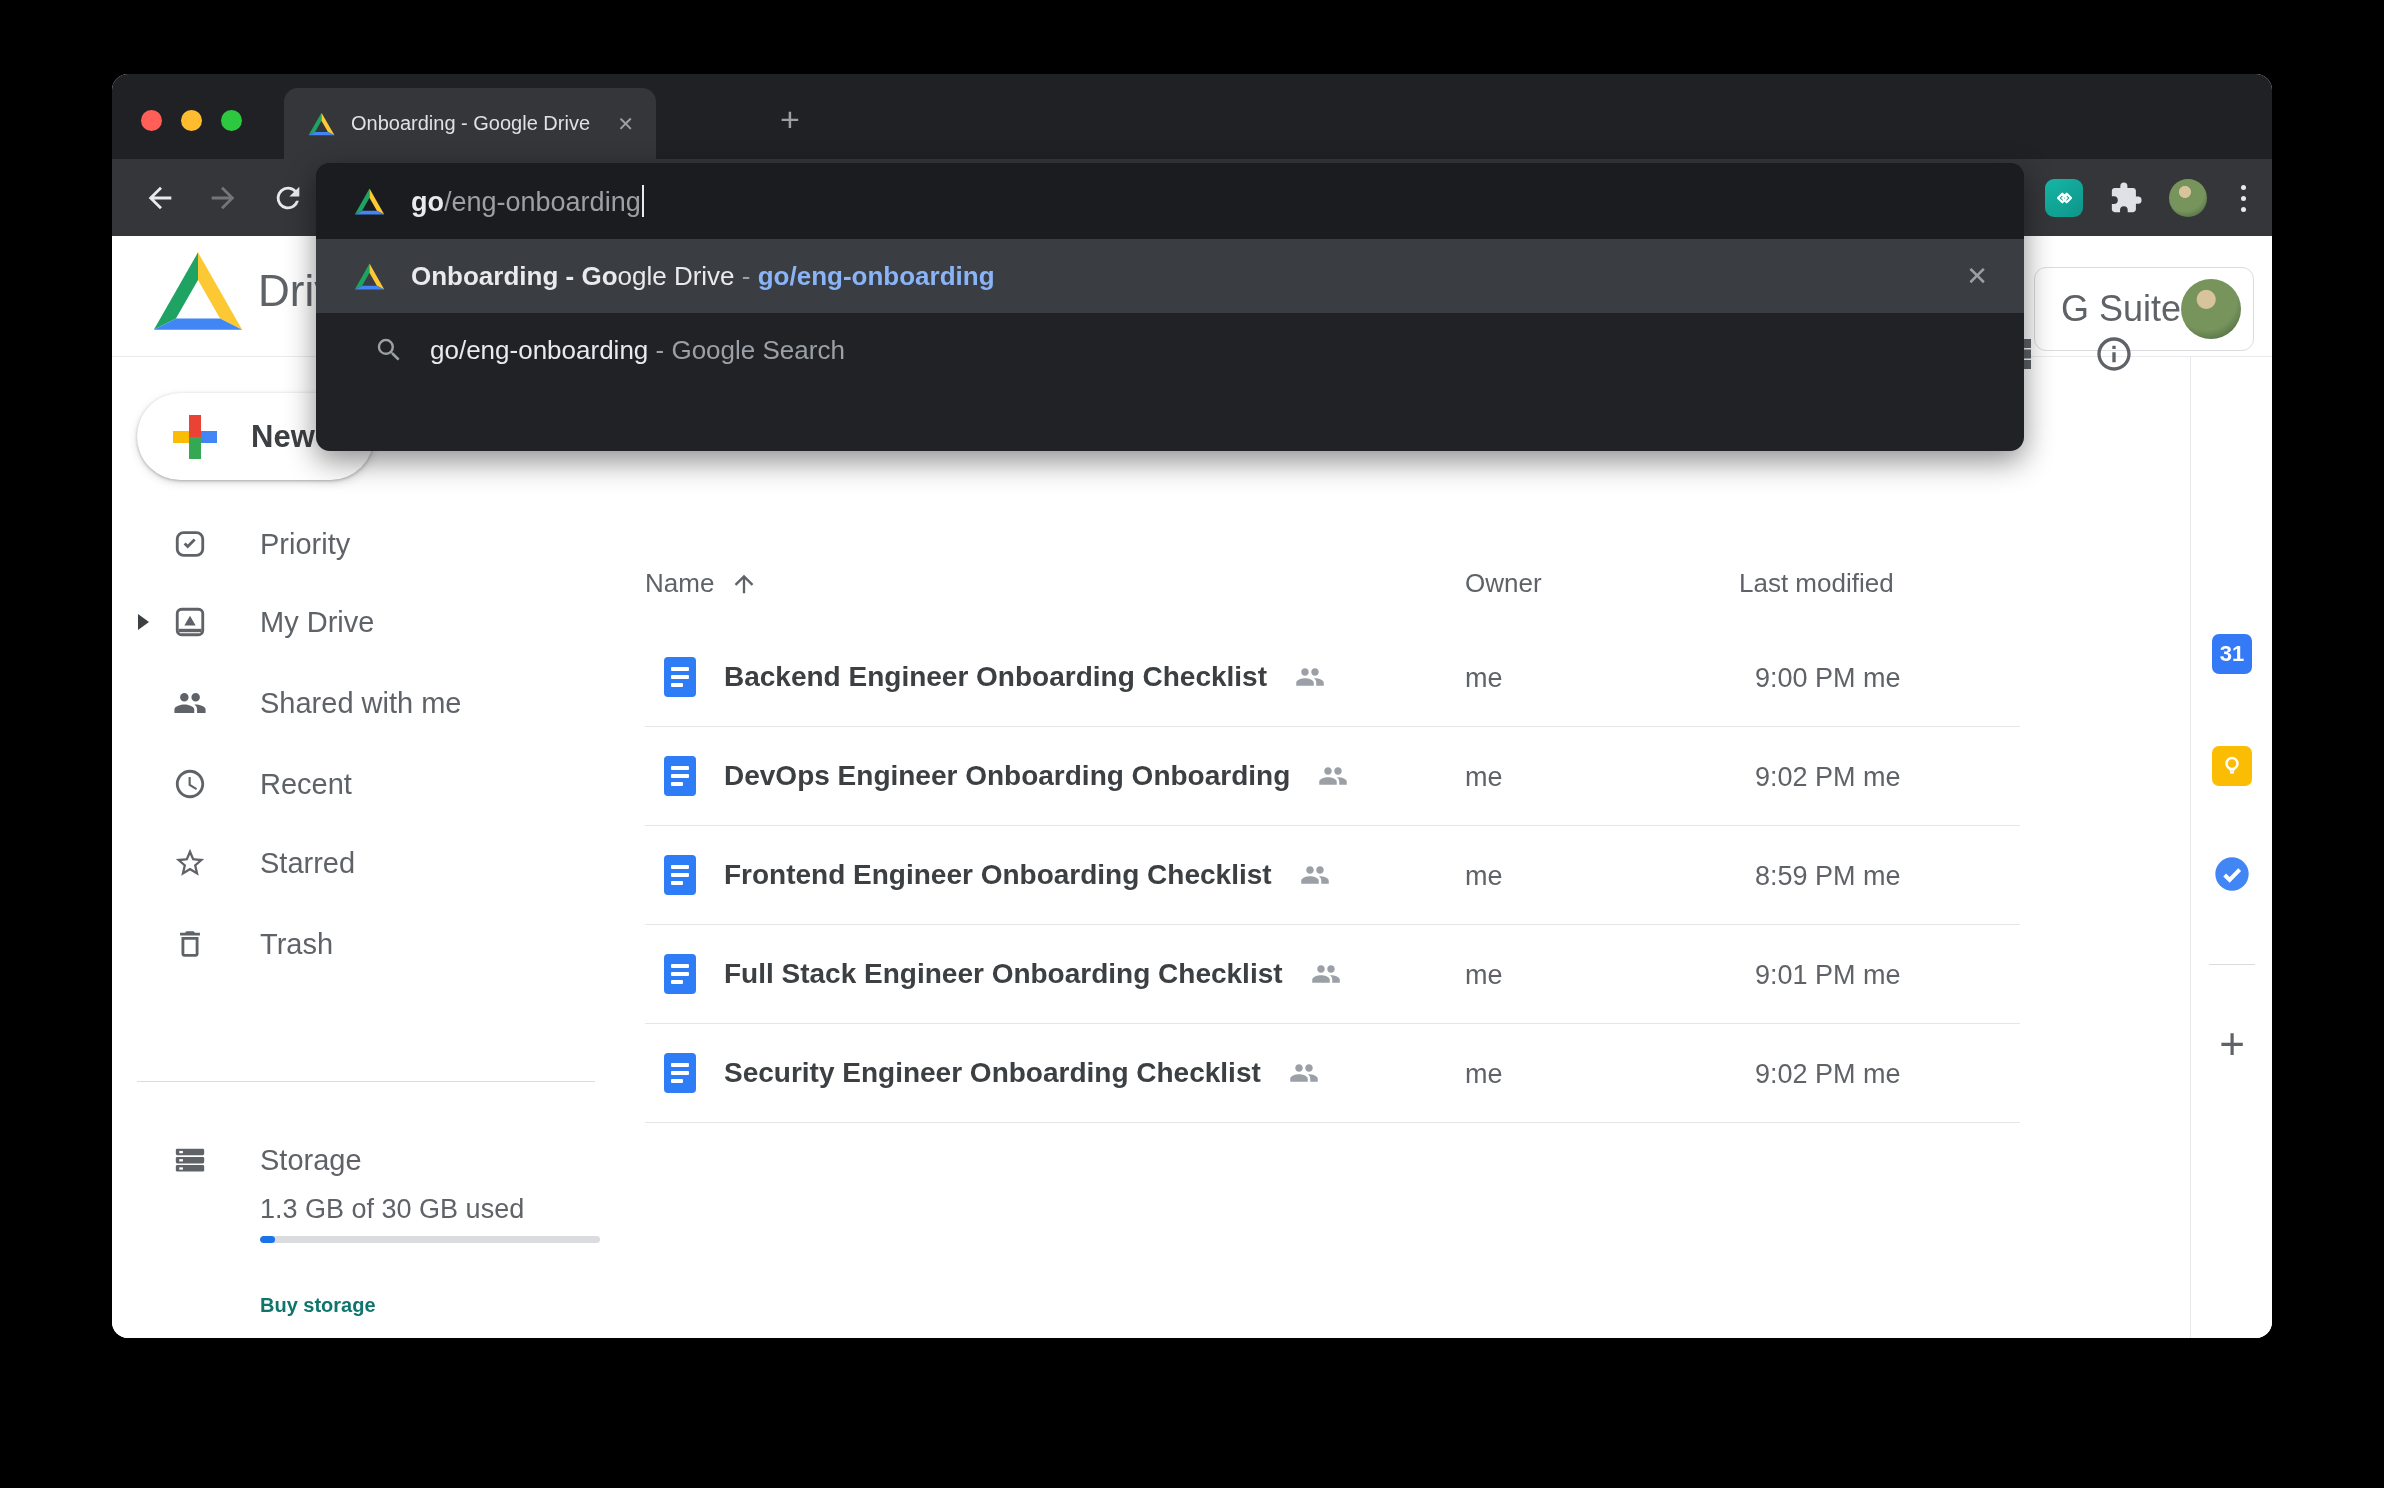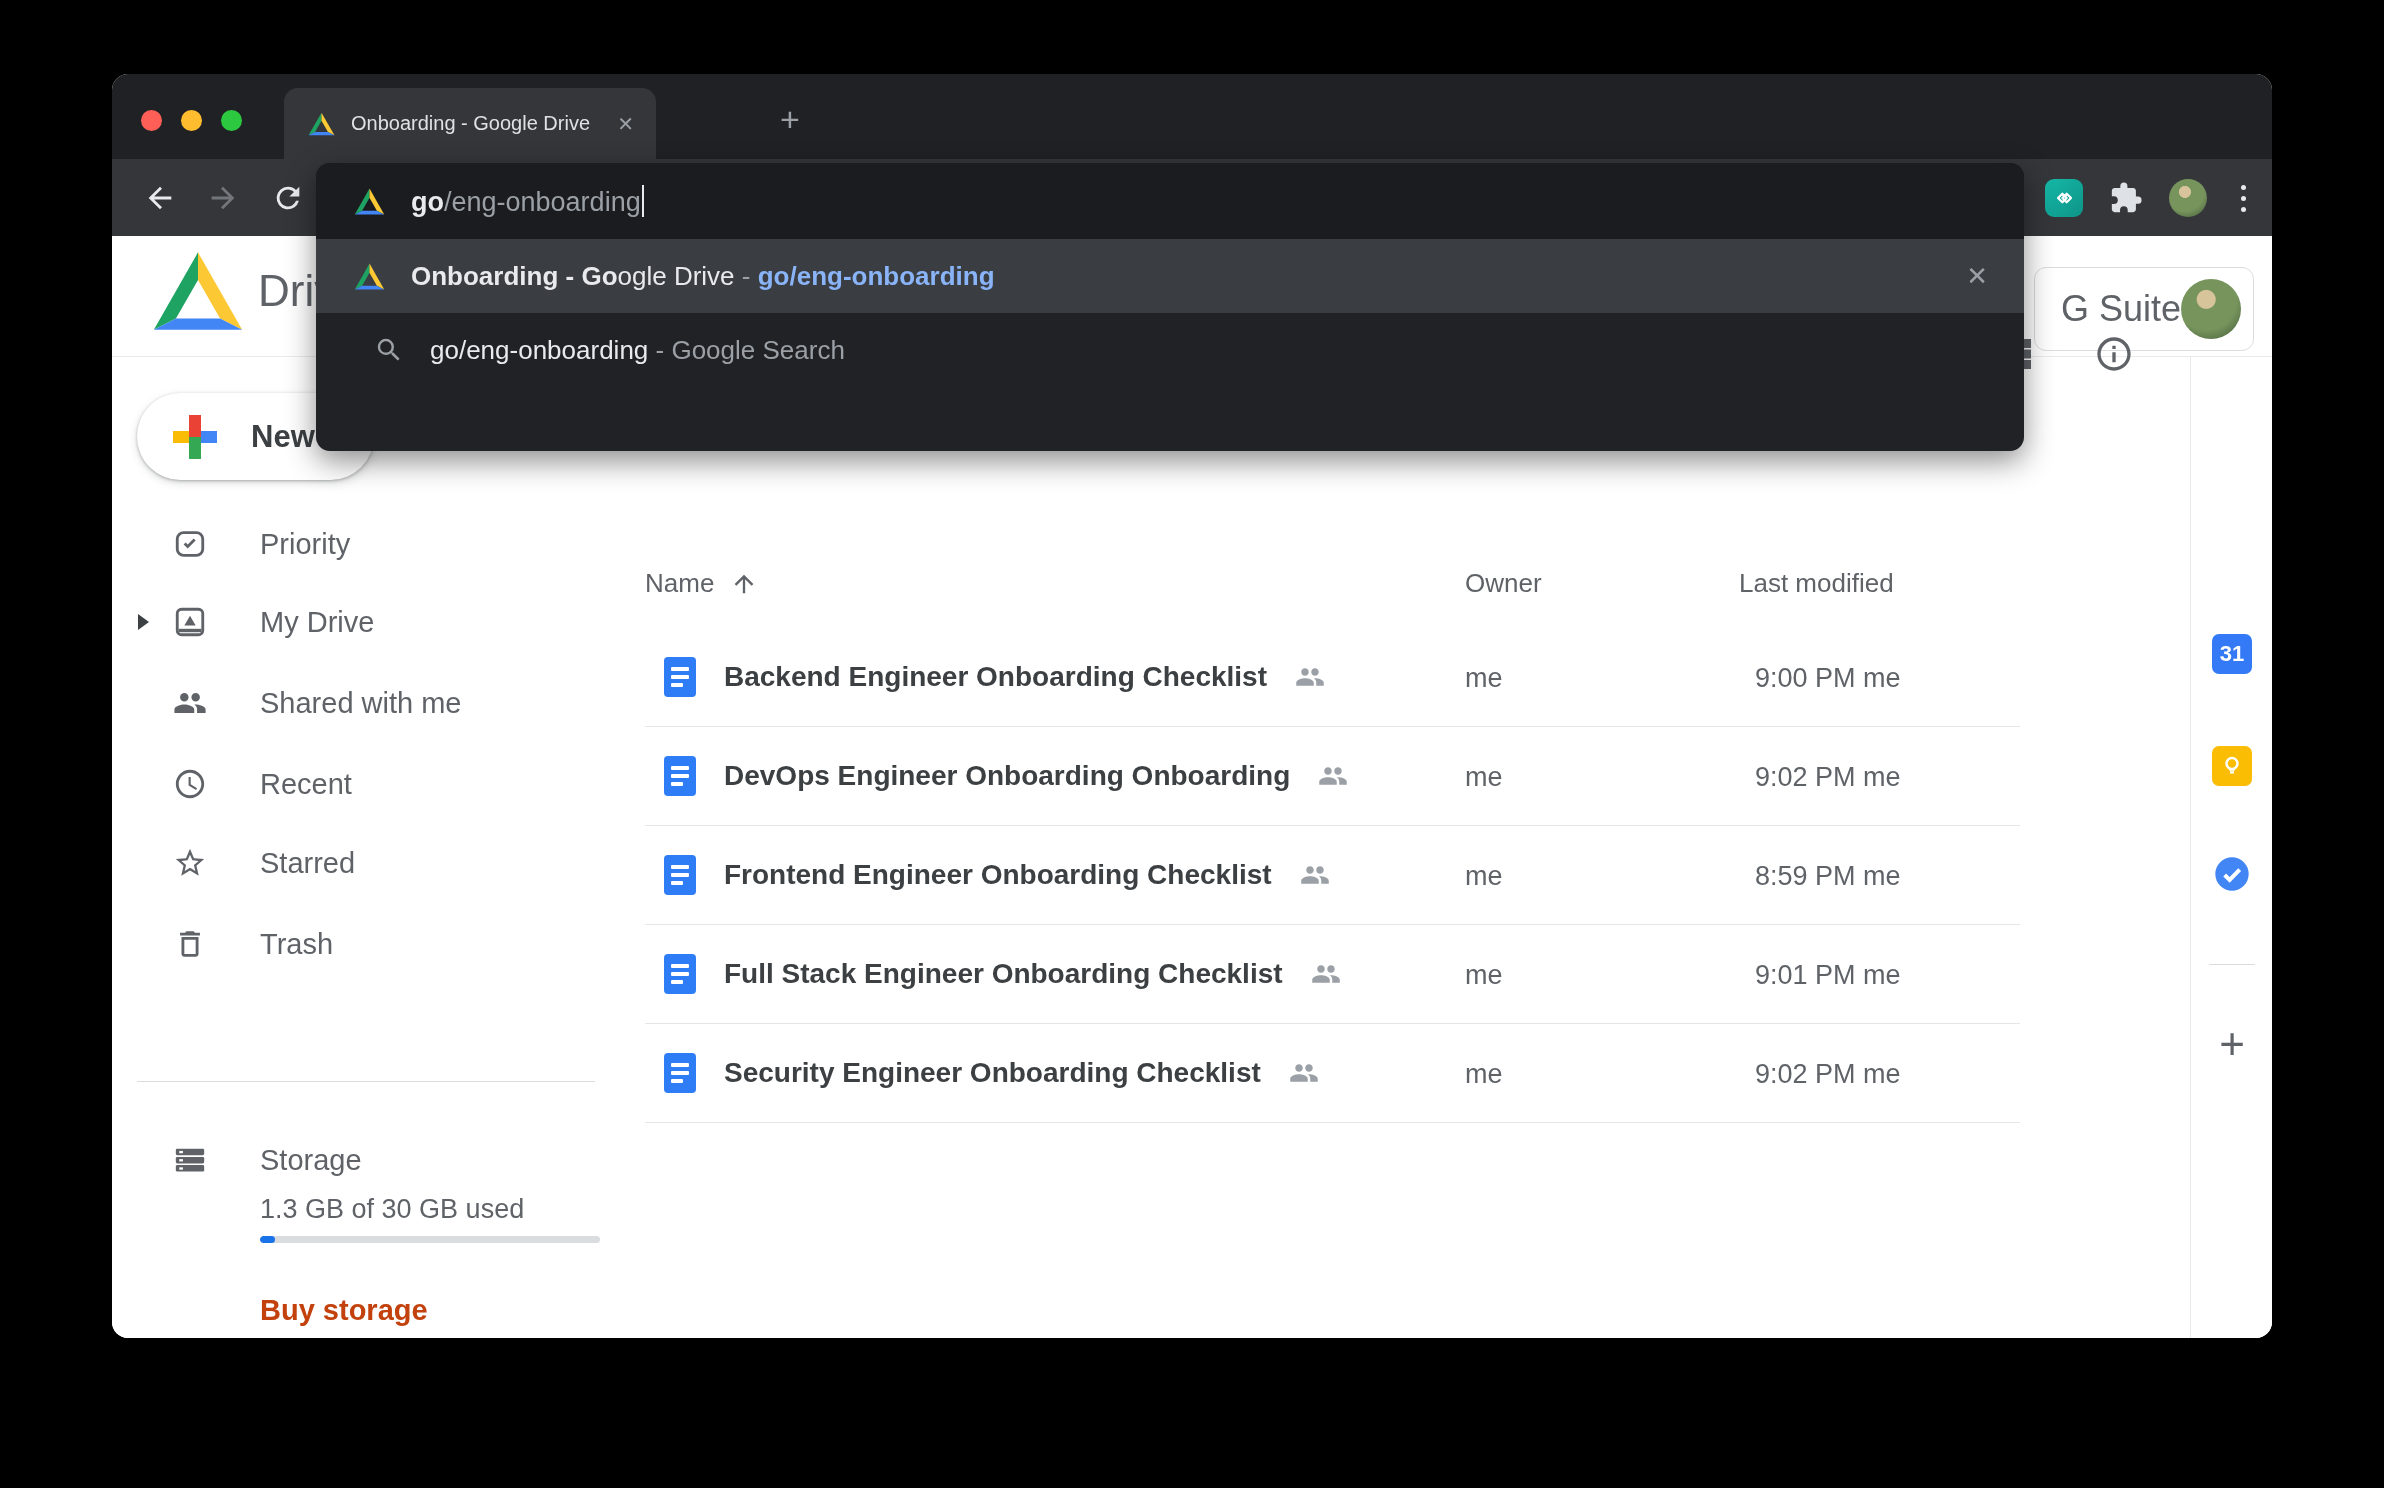--- a/index.html
+++ b/index.html
@@ -67,21 +67,21 @@
   .newbtn .nlabel{margin-left:34px;font-size:31px;font-weight:700;color:#3C4043;}
   .sitem{position:absolute;left:0;width:500px;height:80px;display:flex;align-items:center;}
   .sitem .sic{position:absolute;left:61px;width:34px;height:34px;}
   .sitem .slabel{position:absolute;left:148px;font-size:29px;font-weight:500;color:#5F6368;white-space:nowrap;}
   .expander{position:absolute;left:26px;width:0;height:0;border-top:8px solid transparent;
             border-bottom:8px solid transparent;border-left:11px solid #3C4043;}
   .side-divider{position:absolute;left:25px;top:845px;width:458px;height:1px;background:#DADCE0;}
   .usage{position:absolute;left:148px;top:958px;font-size:27px;color:#5F6368;}
   .progress{position:absolute;left:148px;top:1000px;width:340px;height:7px;border-radius:4px;background:#DADCE0;overflow:hidden;}
   .progress .fill{height:100%;background:#1A73E8;border-radius:4px;}
-  .buy{position:absolute;left:148px;top:1058px;font-size:29px;font-weight:700;color:#c2410c;}
+  .buy{position:absolute;left:148px;top:1058px;font-size:20px;font-weight:700;color:#0f766e;}
   
   .crumbs{position:absolute;left:533px;top:96px;display:flex;align-items:center;gap:20px;font-size:31px;color:#5F6368;}
   .crumbs .cur{color:#3C4043;}
   .dd-caret{width:0;height:0;border-left:8px solid transparent;border-right:8px solid transparent;
             border-top:9px solid #5F6368;margin-left:2px;}
   .bc-right{position:absolute;top:98px;display:flex;align-items:center;}
   
   .thead{position:absolute;left:533px;top:332px;width:1375px;height:50px;font-size:26px;color:#5F6368;}
   .thead .cn{position:absolute;left:0;display:flex;align-items:center;gap:16px;}
   .thead .co{position:absolute;left:820px;}

